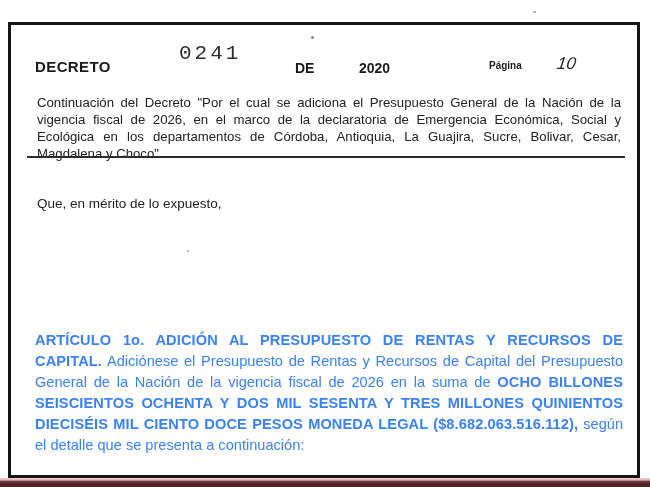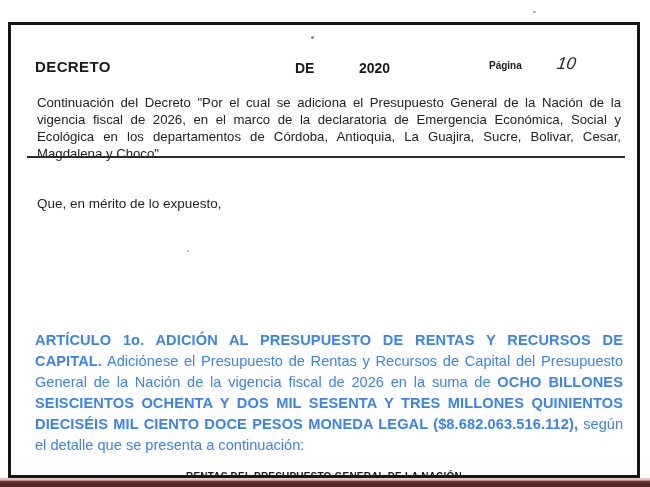--- a/index.html
+++ b/index.html
@@ -106,20 +106,21 @@
 </style>
 </head>
 <body>
 
 <div class="page">
 
   <div class="frame">
 
     <span class="abs decreto-label">DECRETO</span>
 
+    <span class="abs decree-number">0241</span>
 
     <span class="abs de-label">DE</span>
 
     <span class="abs year">2020</span>
 
     <span class="abs pagina-label">Página</span>
 
     <span class="abs page-number">10</span>
 
     <div class="abs continuation">Continuación del Decreto "Por el cual se adiciona el Presupuesto General de la Nación de la vigencia fiscal de 2026, en el marco de la declaratoria de Emergencia Económica, Social y Ecológica en los departamentos de Córdoba, Antioquia, La Guajira, Sucre, Bolivar, Cesar, Magdalena y Choco"</div>
@@ -129,21 +130,20 @@
     <div class="abs merit-line">Que, en mérito de lo expuesto,</div>
 
 
     <div class="abs article">
       <strong>ARTÍCULO 1o. ADICIÓN AL PRESUPUESTO DE RENTAS Y RECURSOS DE CAPITAL.</strong>
       <span>Adiciónese el Presupuesto de Rentas y Recursos de Capital del Presupuesto General de la Nación de la vigencia fiscal de 2026 en la suma de</span>
       <strong>OCHO BILLONES SEISCIENTOS OCHENTA Y DOS MIL SESENTA Y TRES MILLONES QUINIENTOS DIECISÉIS MIL CIENTO DOCE PESOS MONEDA LEGAL ($8.682.063.516.112),</strong>
       <span>según el detalle que se presenta a continuación:</span>
     </div>
 
-    <div class="abs table-caption">RENTAS DEL PRESUPUESTO GENERAL DE LA NACIÓN</div>
 
   </div>
 
   <div class="bottom-bar"></div>
 
   <div class="speck speck-1"></div>
   <div class="speck speck-2"></div>
   <div class="speck speck-3"></div>
 
 </div>

